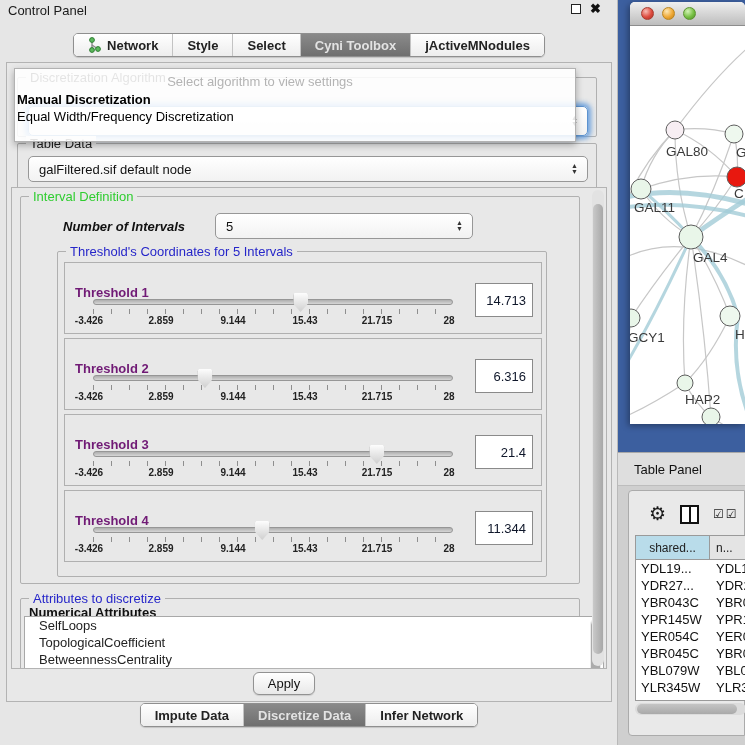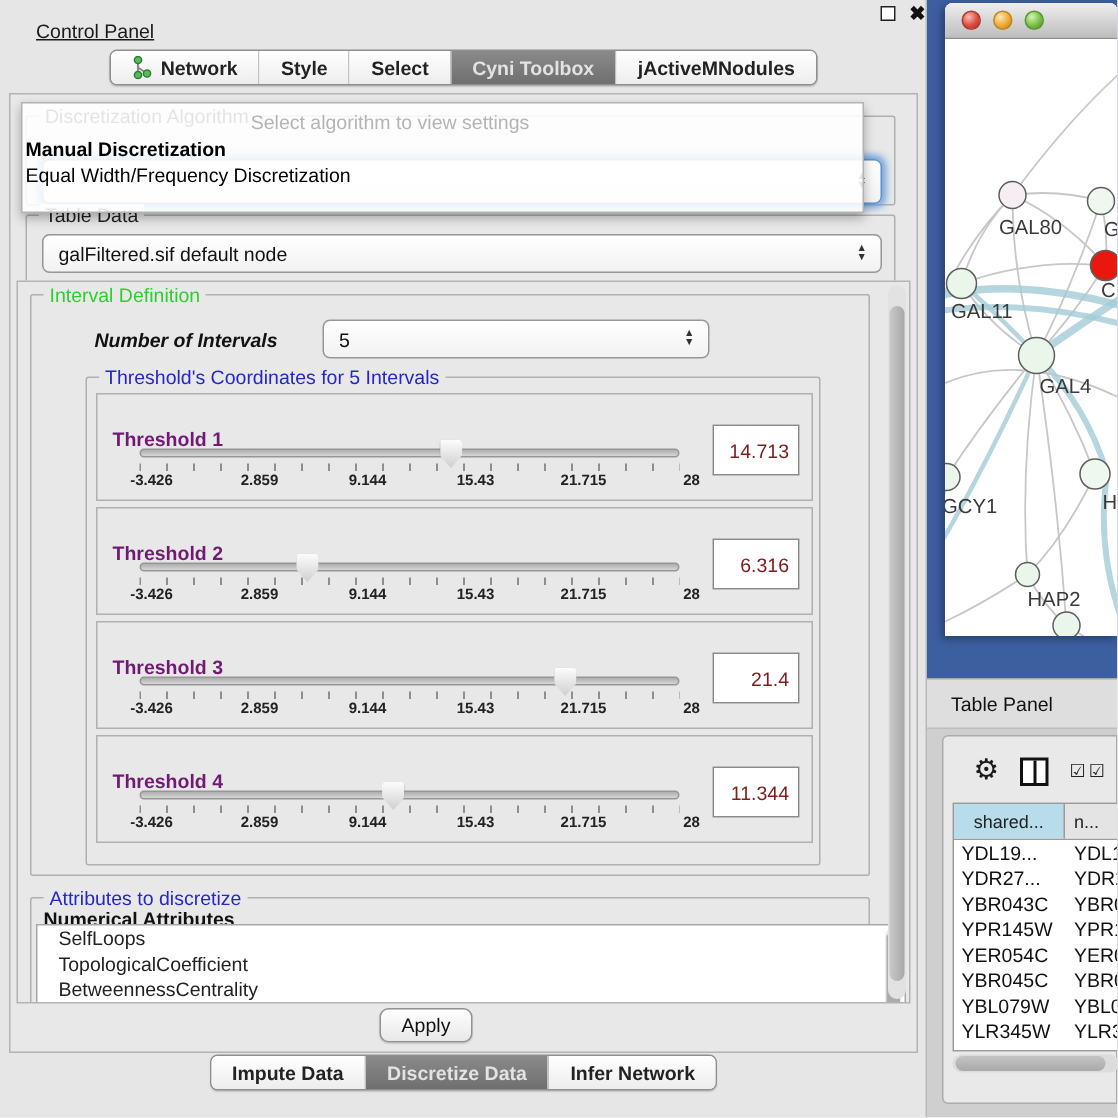--- a/index.html
+++ b/index.html
@@ -1,21 +1,21 @@
 <!DOCTYPE html>
 <html><head>
 <meta charset="utf-8">
 <style>
   * { margin:0; padding:0; box-sizing:border-box; }
   body { font-family:"Liberation Sans", sans-serif; }
   #app { position:relative; width:745px; height:745px; background:#e8e8e8; overflow:hidden; }
 
   
   #cp { position:absolute; left:0; top:0; width:618px; height:745px; background:#e6e6e6; border-right:1px solid #b9b9b9; }
-  .cp-titlebar { position:absolute; left:16px; top:0; width:100%; height:20px; padding:13px 8px; font-size:13px; color:#1a1a1a;text-decoration:underline; }
+  .cp-titlebar { position:absolute; left:0; top:0; width:100%; height:20px; padding:3px 8px; font-size:13px; color:#1a1a1a; }
   .win-btns { position:absolute; right:16px; top:4px; display:flex; gap:9px; align-items:center; }
   .min-sq { width:10px; height:10px; border:1.6px solid #222; background:#fff; }
   .close-x { font-size:13px; font-weight:bold; color:#111; line-height:10px; }
 
   
   .seg { display:flex; border:1px solid #8f8f8f; border-radius:5px; background:#fff; overflow:hidden; height:24px;
          box-shadow:0 1px 1px rgba(0,0,0,.15); font-size:13px; color:#222; }
   .seg .segb { display:flex; align-items:center; gap:5px; padding:0 14px; border-right:1px solid #c3c3c3; background:linear-gradient(#ffffff,#ededed); white-space:nowrap; cursor:default;font-weight:bold; }
   .seg .segb:last-child { border-right:none; }
   .seg .segb.sel { background:linear-gradient(#8a8a8a,#6f6f6f); color:#e3e3e3; }
@@ -48,24 +48,24 @@
   
   .tblock { position:absolute; left:6px; width:478px; height:72px; border:1px solid #b0b0b0; background:#e8e8e8; }
   .tblock .tlabel { position:absolute; left:10px; top:22px; font-size:13px; font-weight:bold; color:#701a75; }
   .slider { position:absolute; left:28px; top:36px; width:360px; height:6px; border-radius:3px;
             background:linear-gradient(#aeaeae,#d6d6d6); border:1px solid #969696; }
   .thumb-h { position:absolute; top:-7px; width:15px; height:19px; transform:translateX(-50%);
              background:linear-gradient(#fdfdfd,#cfcfcf); filter:drop-shadow(0 0 1px #777);
              clip-path:polygon(10% 0,90% 0,100% 12%,100% 55%,50% 100%,0 55%,0 12%); }
   .ticks { position:absolute; left:28px; top:46px; width:360px; height:5px;
            background:repeating-linear-gradient(90deg,#8e8e8e 0,#8e8e8e 1px,transparent 1px,transparent 18px); }
-  .ticklabels { position:absolute; left:36px; top:52px; width:360px; height:14px;text-align:center; }
+  .ticklabels { position:absolute; left:24px; top:52px; width:360px; height:14px;text-align:center; }
   .ticklabels span { position:absolute; transform:translateX(-50%); font-size:10px; font-weight:bold; color:#222; }
   .valbox { position:absolute; right:8px; top:20px; width:58px; height:34px; background:#fff; border:1px solid #8a8a8a;
-            font-size:13px; color:#7f1d1d; text-align:right; padding:9px 6px 0 0; }
+            font-size:13px; color:#0f172a; text-align:right; padding:9px 6px 0 0; }
 
   
   #attr-list { position:absolute; left:12px; top:428px; width:580px; height:70px; background:#fff; border:1px solid #a8a8a8; overflow:hidden; }
   #attr-list .li { font-size:13px; color:#222; padding:1px 0 1px 14px; line-height:15px; }
   #attr-list .lscroll { position:absolute; right:2px; top:2px; width:11px; height:62px; background:#ececec; border-radius:5px; }
   #attr-list .lscroll .thumb { position:absolute; left:1px; top:2px; width:9px; height:52px; background:#ababab; border-radius:5px; }
 
   .push-btn { position:absolute; background:linear-gradient(#ffffff,#e8e8e8); border:1px solid #929292; border-radius:6px;
               font-size:13px; color:#111; display:flex; align-items:center; justify-content:center; box-shadow:0 1px 1px rgba(0,0,0,.12); }
 

